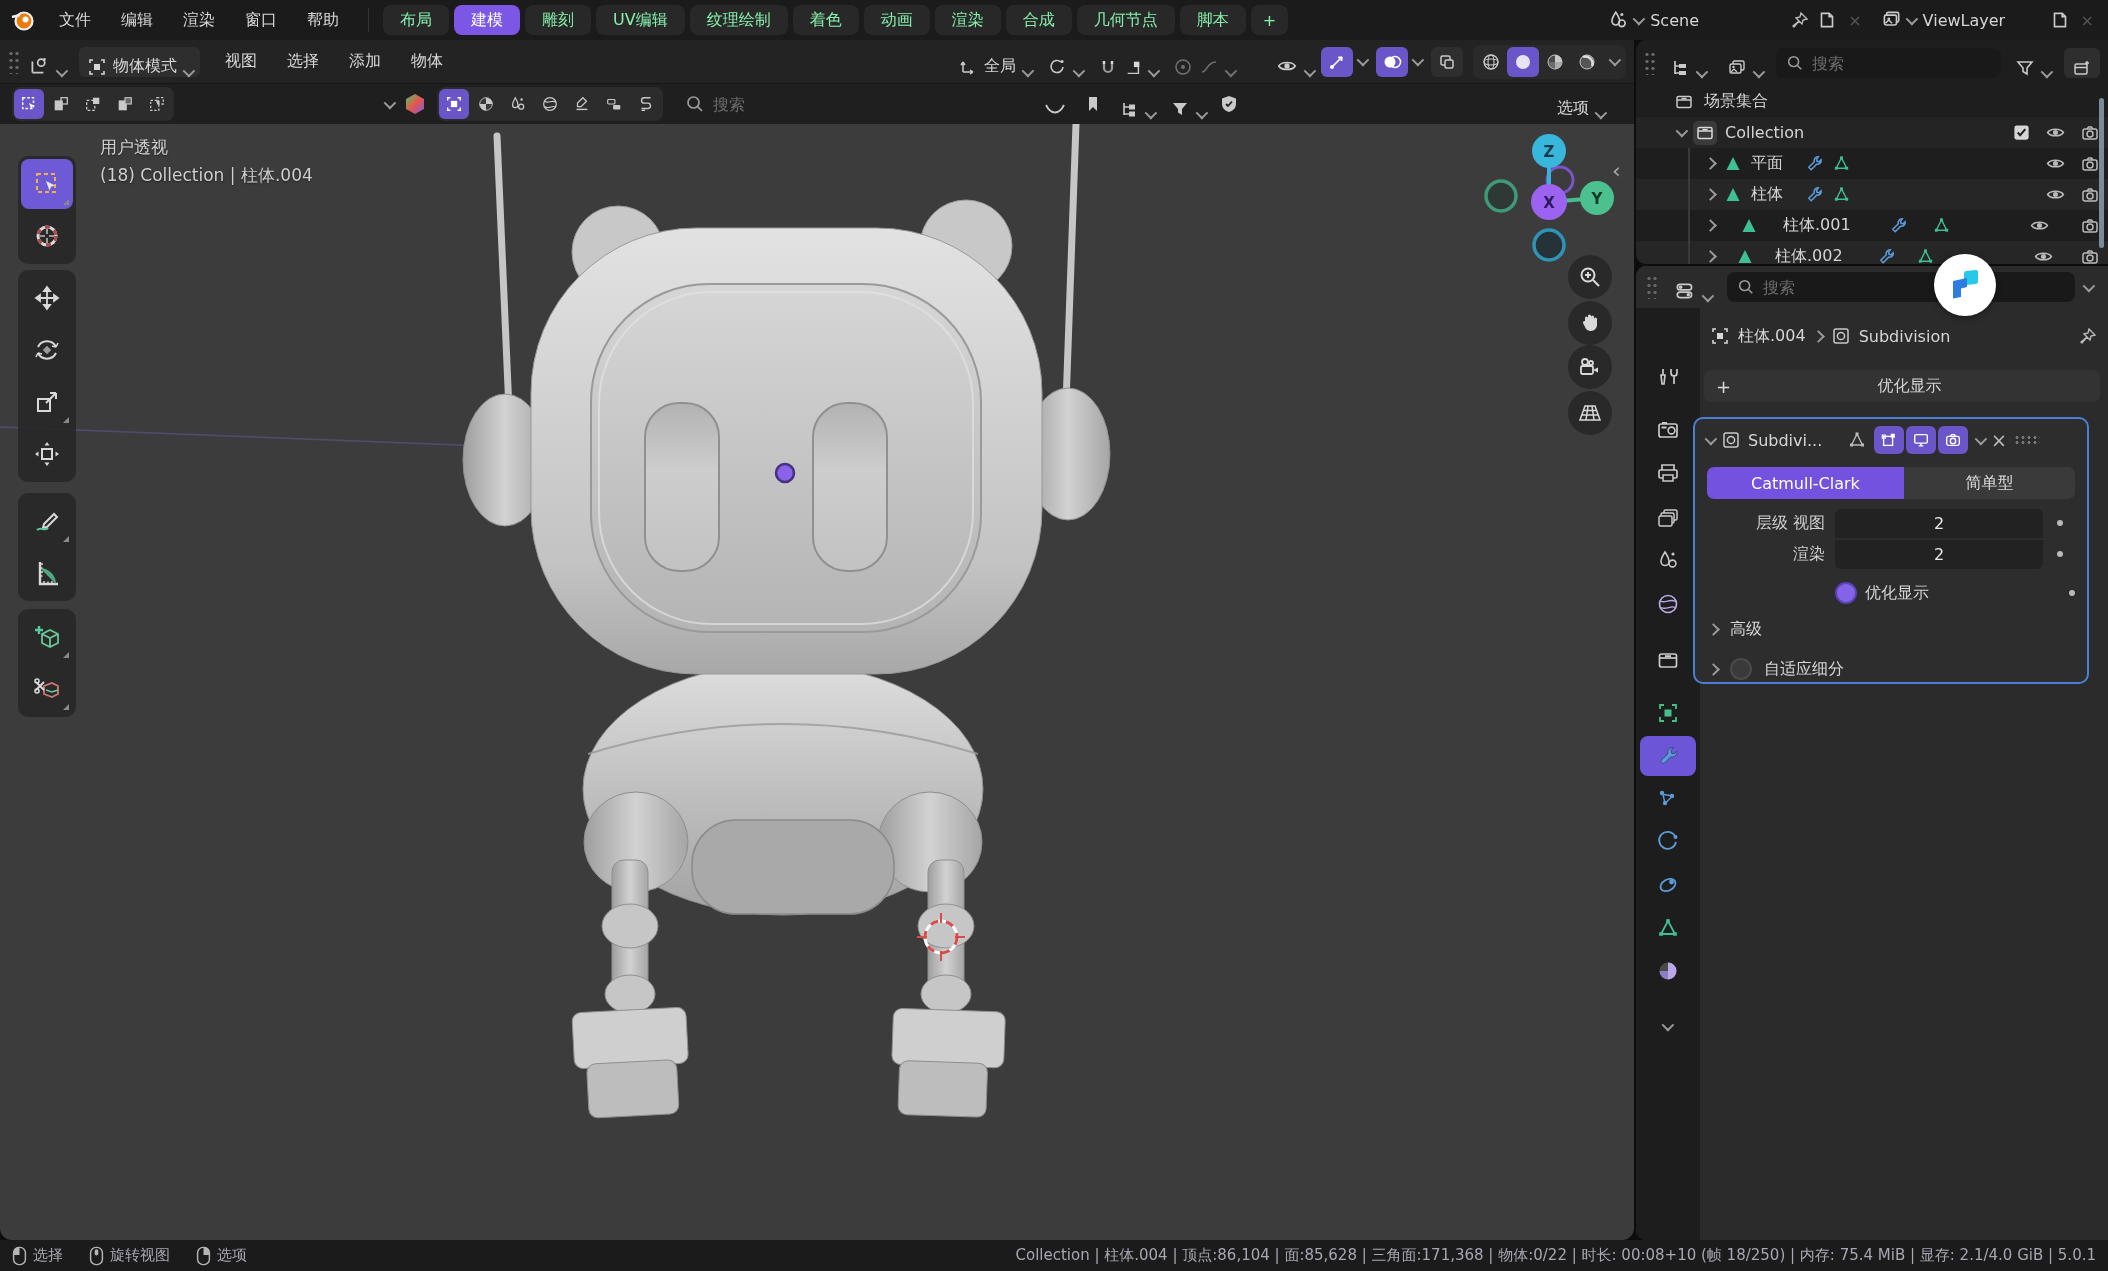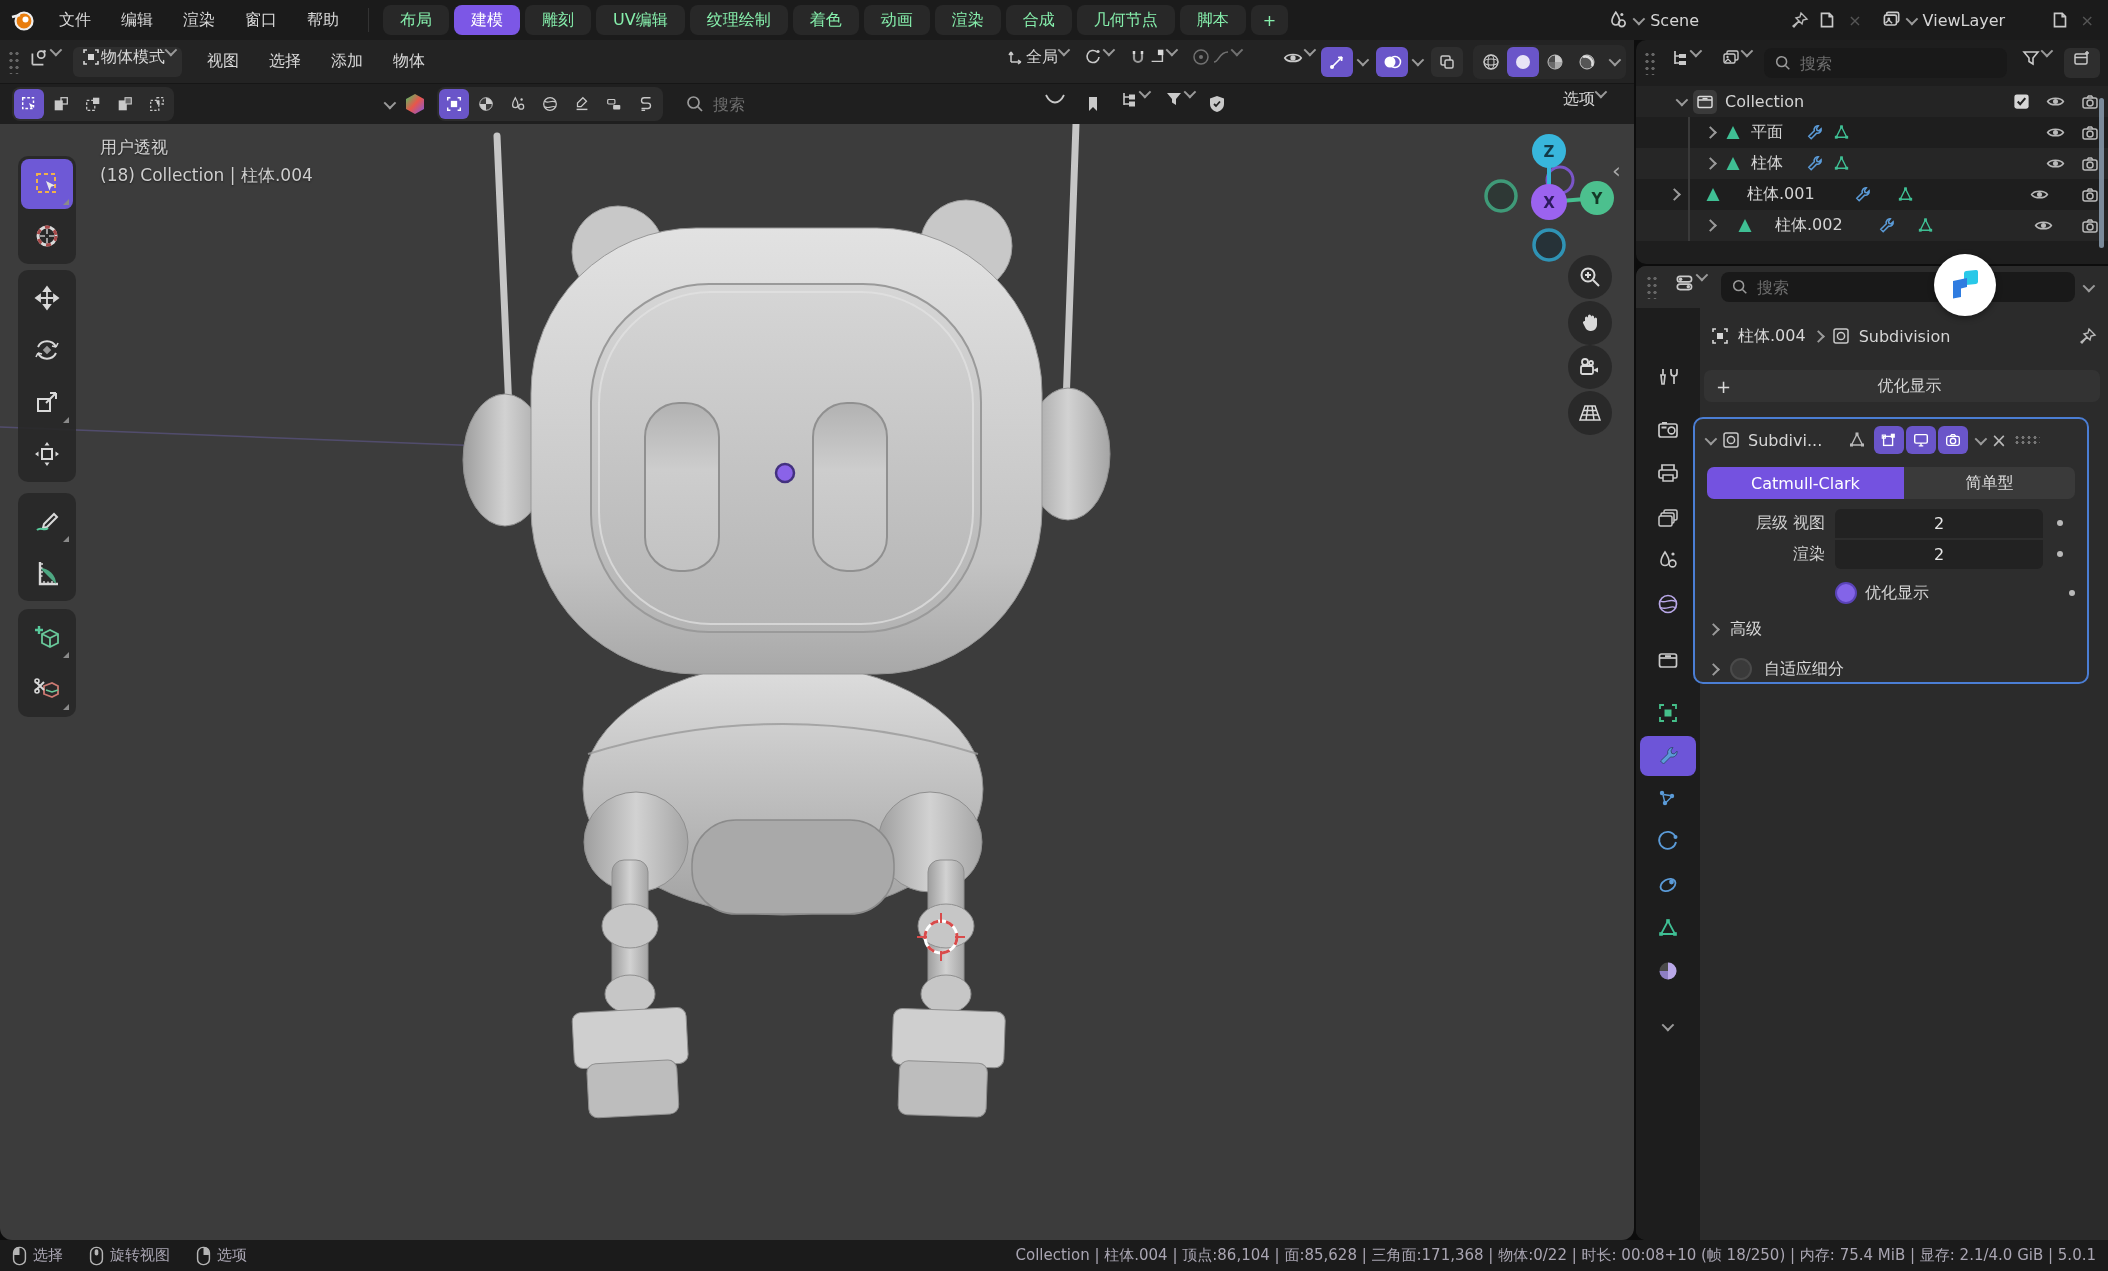--- a/index.html
+++ b/index.html
@@ -22,22 +22,22 @@
 .menu-item { padding:0 15px; height:30px; display:flex; align-items:center; color:#d8d8d8;
   border-radius:6px; }
 .ws-tab { height:30px; padding:0 17px; margin-right:5px; border-radius:8px; background:#282828;
   display:flex; align-items:center; color:#86efac; white-space:nowrap; }
 .ws-tab.active { background:#7c57e6; color:#fff; }
 
 #vp-header { left:0; top:40px; width:1634px; height:44px; background:#232323; display:flex;
   align-items:center; padding:0 8px; border-bottom:1px solid #161616;}
 #vp-tools { left:0; top:84px; width:1634px; height:40px; background:#1f1f1f; display:flex;
   align-items:center; padding:0 12px; }
-.hbtn { background:#2e2e2e; border-radius:6px; height:30px; display:flex; align-items:flex-start;
-  padding:0 8px; }
+.hbtn { background:#2e2e2e; border-radius:6px; height:30px; display:flex; align-items:flex-end;
+  padding:0 8px; gap:6px; }
 .flat { background:transparent; }
 .tgl { width:32px; height:30px; border-radius:6px; display:flex; align-items:center;
   justify-content:center; }
 .tgl.on { background:#6a55c9; }
 .search { background:#191919; border-radius:8px; height:30px; display:flex; align-items:center;
   padding:0 10px; gap:8px; }
 .search input { background:transparent; border:0; outline:0; color:#cfcfcf; font-size:16px;
   width:100%; font-family:inherit; }
 .search input::placeholder { color:#6d6d6d; }
 
@@ -624,20 +624,28 @@
         <span class="chev"></span>
       </div>
       <div class="hbtn">
         <svg class="ic" width="20" height="20" viewBox="0 0 20 20">
           <rect x="3" y="6" width="12" height="10" rx="1.5" fill="none" stroke="#c9c9c9" stroke-width="1.5"></rect>
           <path d="M3 9.5 h12 M15 3 v4 M13 5 h4" stroke="#c9c9c9" stroke-width="1.5"></path>
         </svg>
       </div>
     </div>
 
+    <div class="ol-row" style="padding-left:38px;gap:10px">
+      <svg class="ic" width="20" height="20" viewBox="0 0 20 20">
+        <rect x="3" y="4.5" width="14" height="11" rx="1.5" fill="none" stroke="#c9c9c9" stroke-width="1.5"></rect>
+        <path d="M3 8 h14" stroke="#c9c9c9" stroke-width="1.5"></path>
+          <rect x="7.5" y="5.8" width="5" height="1.6" fill="#c9c9c9"></rect>
+      </svg>
+      <span class="ol-name">场景集合</span>
+    </div>
     <div class="ol-row" style="background:#242424;padding-left:40px;gap:8px">
       <span class="chev"></span>
       <div style="background:#3a3a3a;border-radius:5px;padding:2px">
         <svg class="ic" width="20" height="20" viewBox="0 0 20 20">
           <rect x="3" y="4.5" width="14" height="11" rx="1.5" fill="none" stroke="#d9d9d9" stroke-width="1.5"></rect>
           <path d="M3 8 h14" stroke="#d9d9d9" stroke-width="1.5"></path>
             <rect x="7.5" y="5.8" width="5" height="1.6" fill="#d9d9d9"></rect>
         </svg>
       </div>
       <span class="ol-name">Collection</span>
@@ -704,21 +712,21 @@
       <svg class="ic" width="21" height="21" viewBox="0 0 20 20">
         <path d="M2.5 10 C5 5.8 15 5.8 17.5 10 C15 14.2 5 14.2 2.5 10 Z" fill="none" stroke="#b9b9b9" stroke-width="1.5"></path>
           <circle cx="10" cy="10" r="2.4" fill="#b9b9b9"></circle>
       </svg>
       <svg class="ic" width="20" height="20" viewBox="0 0 20 20" style="margin:0 8px 0 6px">
         <rect x="3" y="6" width="14" height="10" rx="2" fill="none" stroke="#b9b9b9" stroke-width="1.5"></rect>
           <circle cx="10" cy="11" r="3" fill="none" stroke="#b9b9b9" stroke-width="1.5"></circle>
           <path d="M7 6 l1.5-2 h3 L13 6" fill="none" stroke="#b9b9b9" stroke-width="1.5"></path>
       </svg>
     </div>
-    <div class="ol-row" style="padding-left:34px;gap:24px">
+    <div class="ol-row" style="padding-left:70px;gap:24px">
       <div class="abs" style="left:52px;top:0;width:2px;height:31px;background:#3a3a3a"></div>
       <span class="chev r"></span>
       <svg class="ic" width="20" height="20" viewBox="0 0 20 20">
           <path d="M10 3 L3.5 16 H16.5 Z" fill="#3fbf94"></path>
         </svg>
       <span class="ol-name">柱体.001</span>
       <svg class="ic" width="19" height="19" viewBox="0 0 20 20" style="margin-left:14px">
         <path d="M14 3 a4 4 0 0 0-4.2 5.2 L4 14 l2.5 2.5 5.8-5.8 A4 4 0 0 0 17 6 l-2.3 2.3 -2-.6 -.6-2z" fill="none" stroke="#5b9bd8" stroke-width="1.6"></path>
       </svg>
       <svg class="ic" width="19" height="19" viewBox="0 0 20 20">

